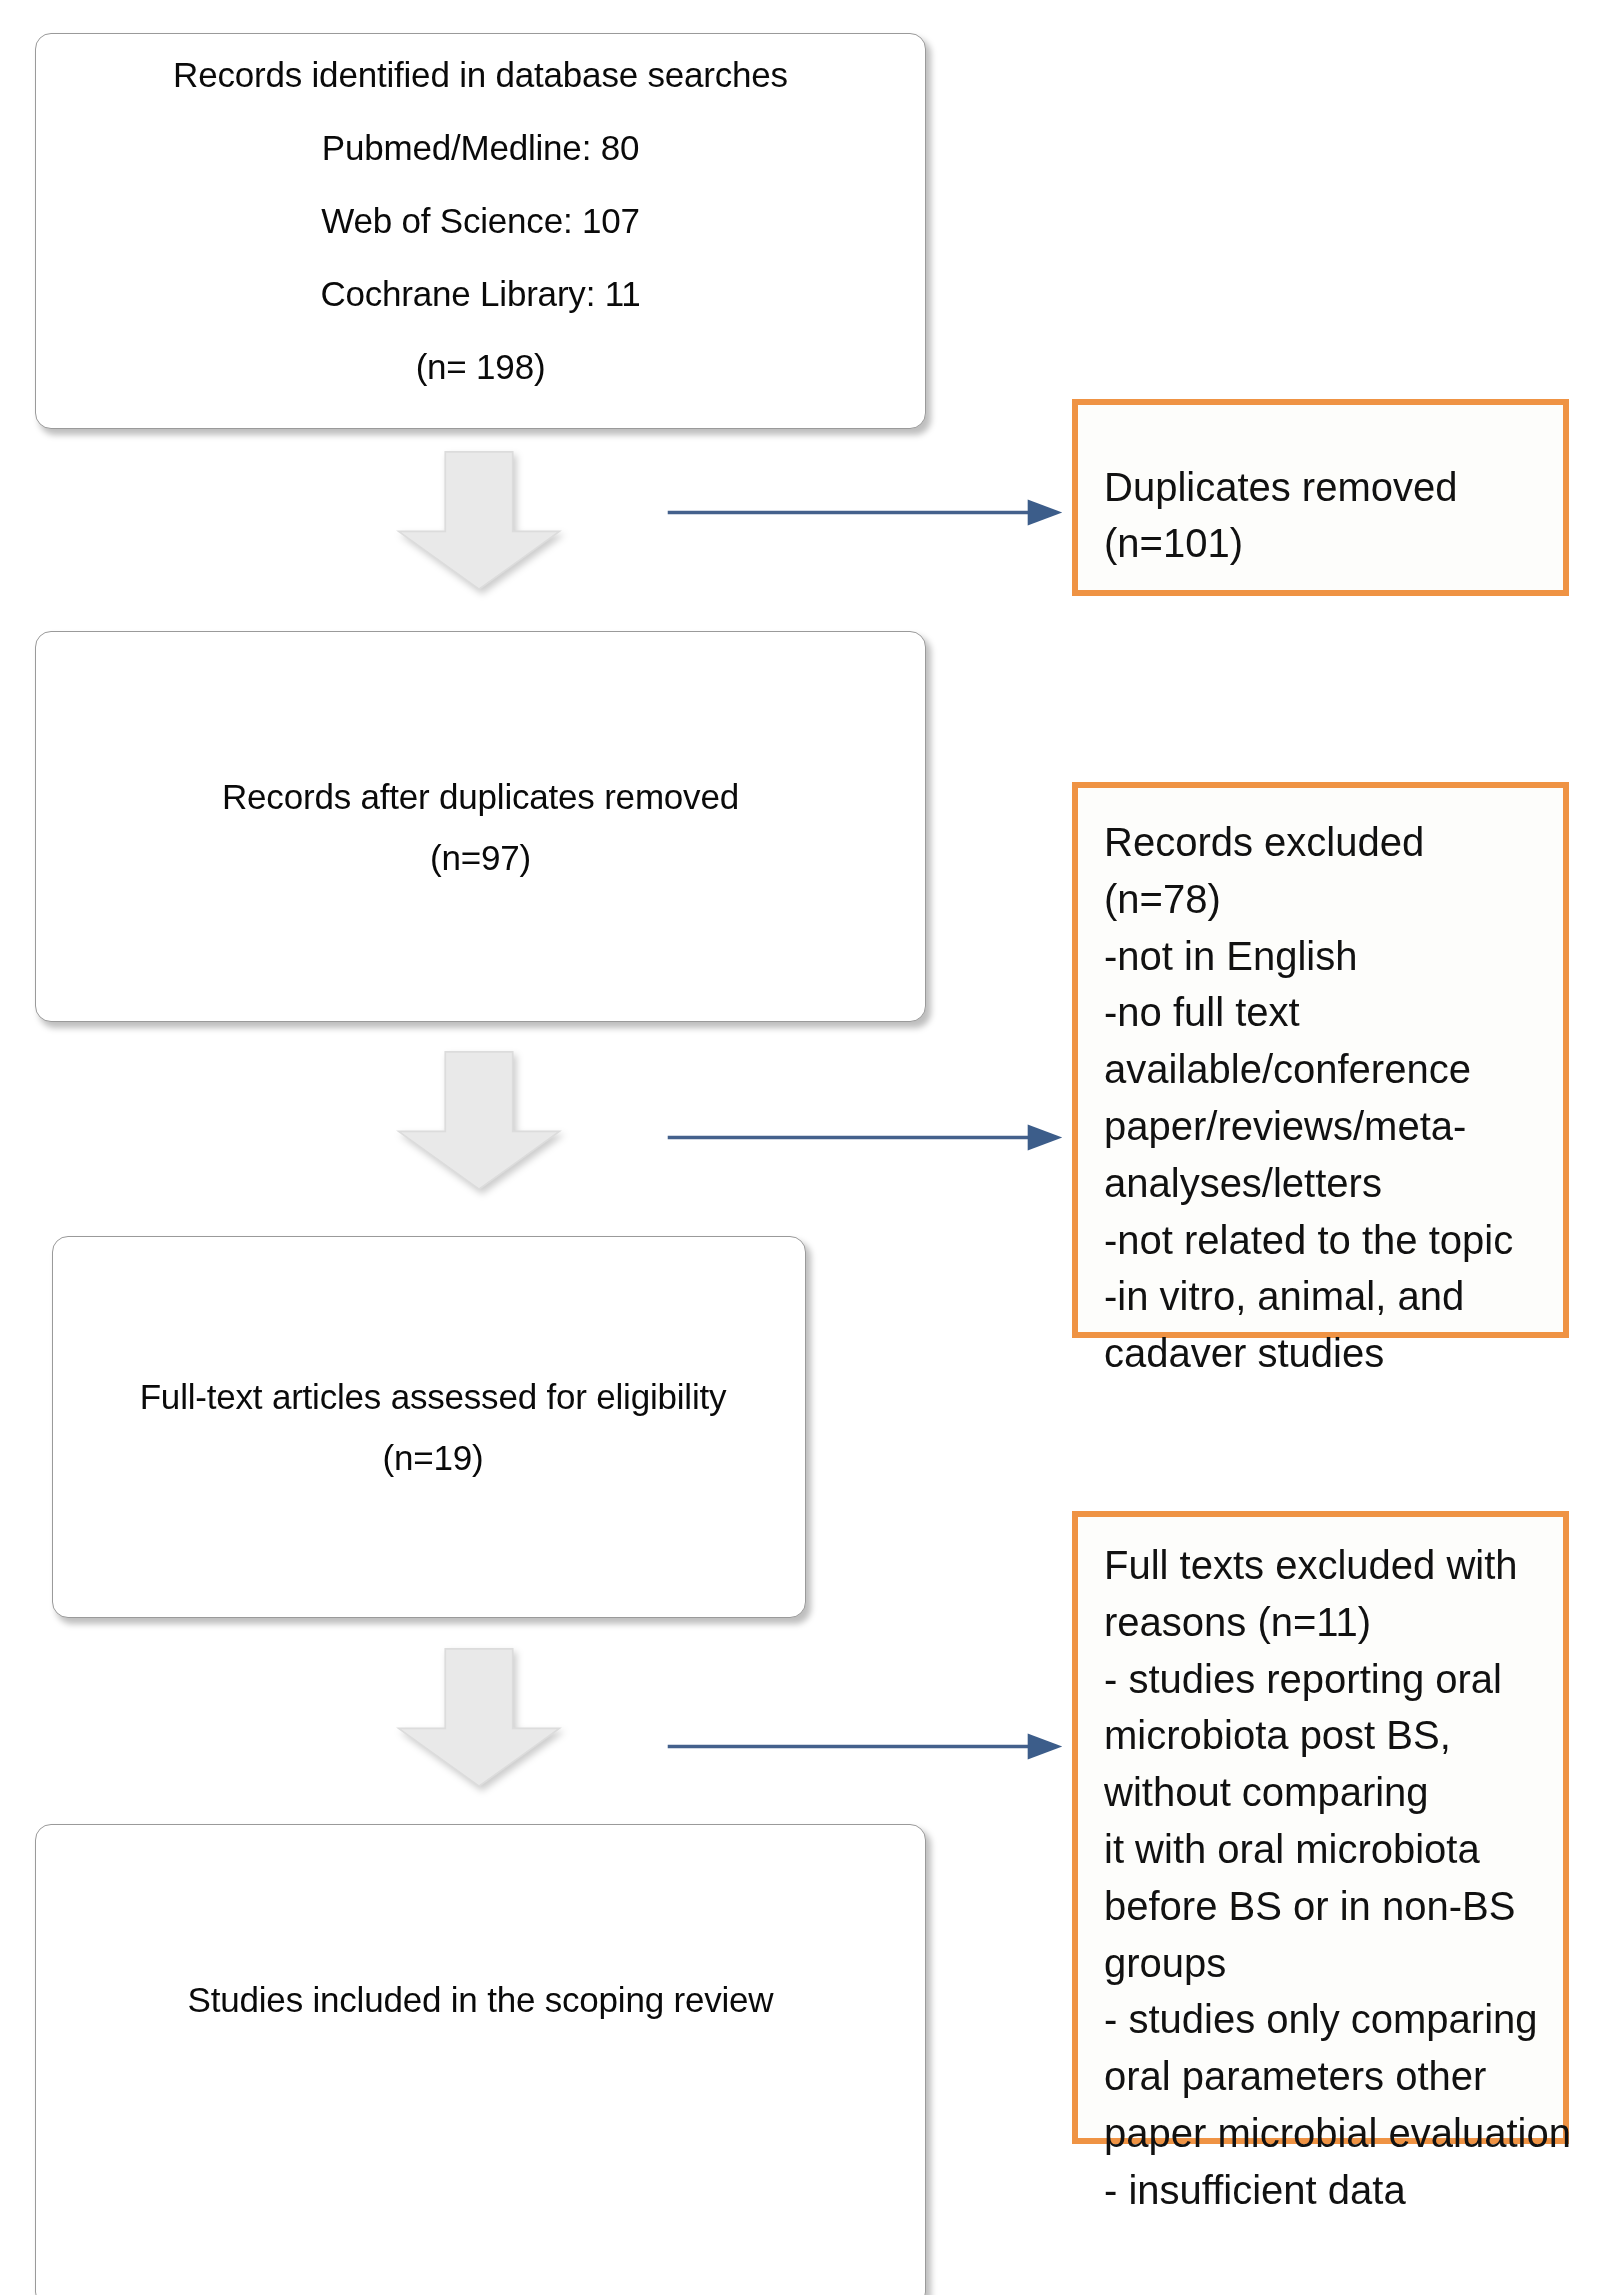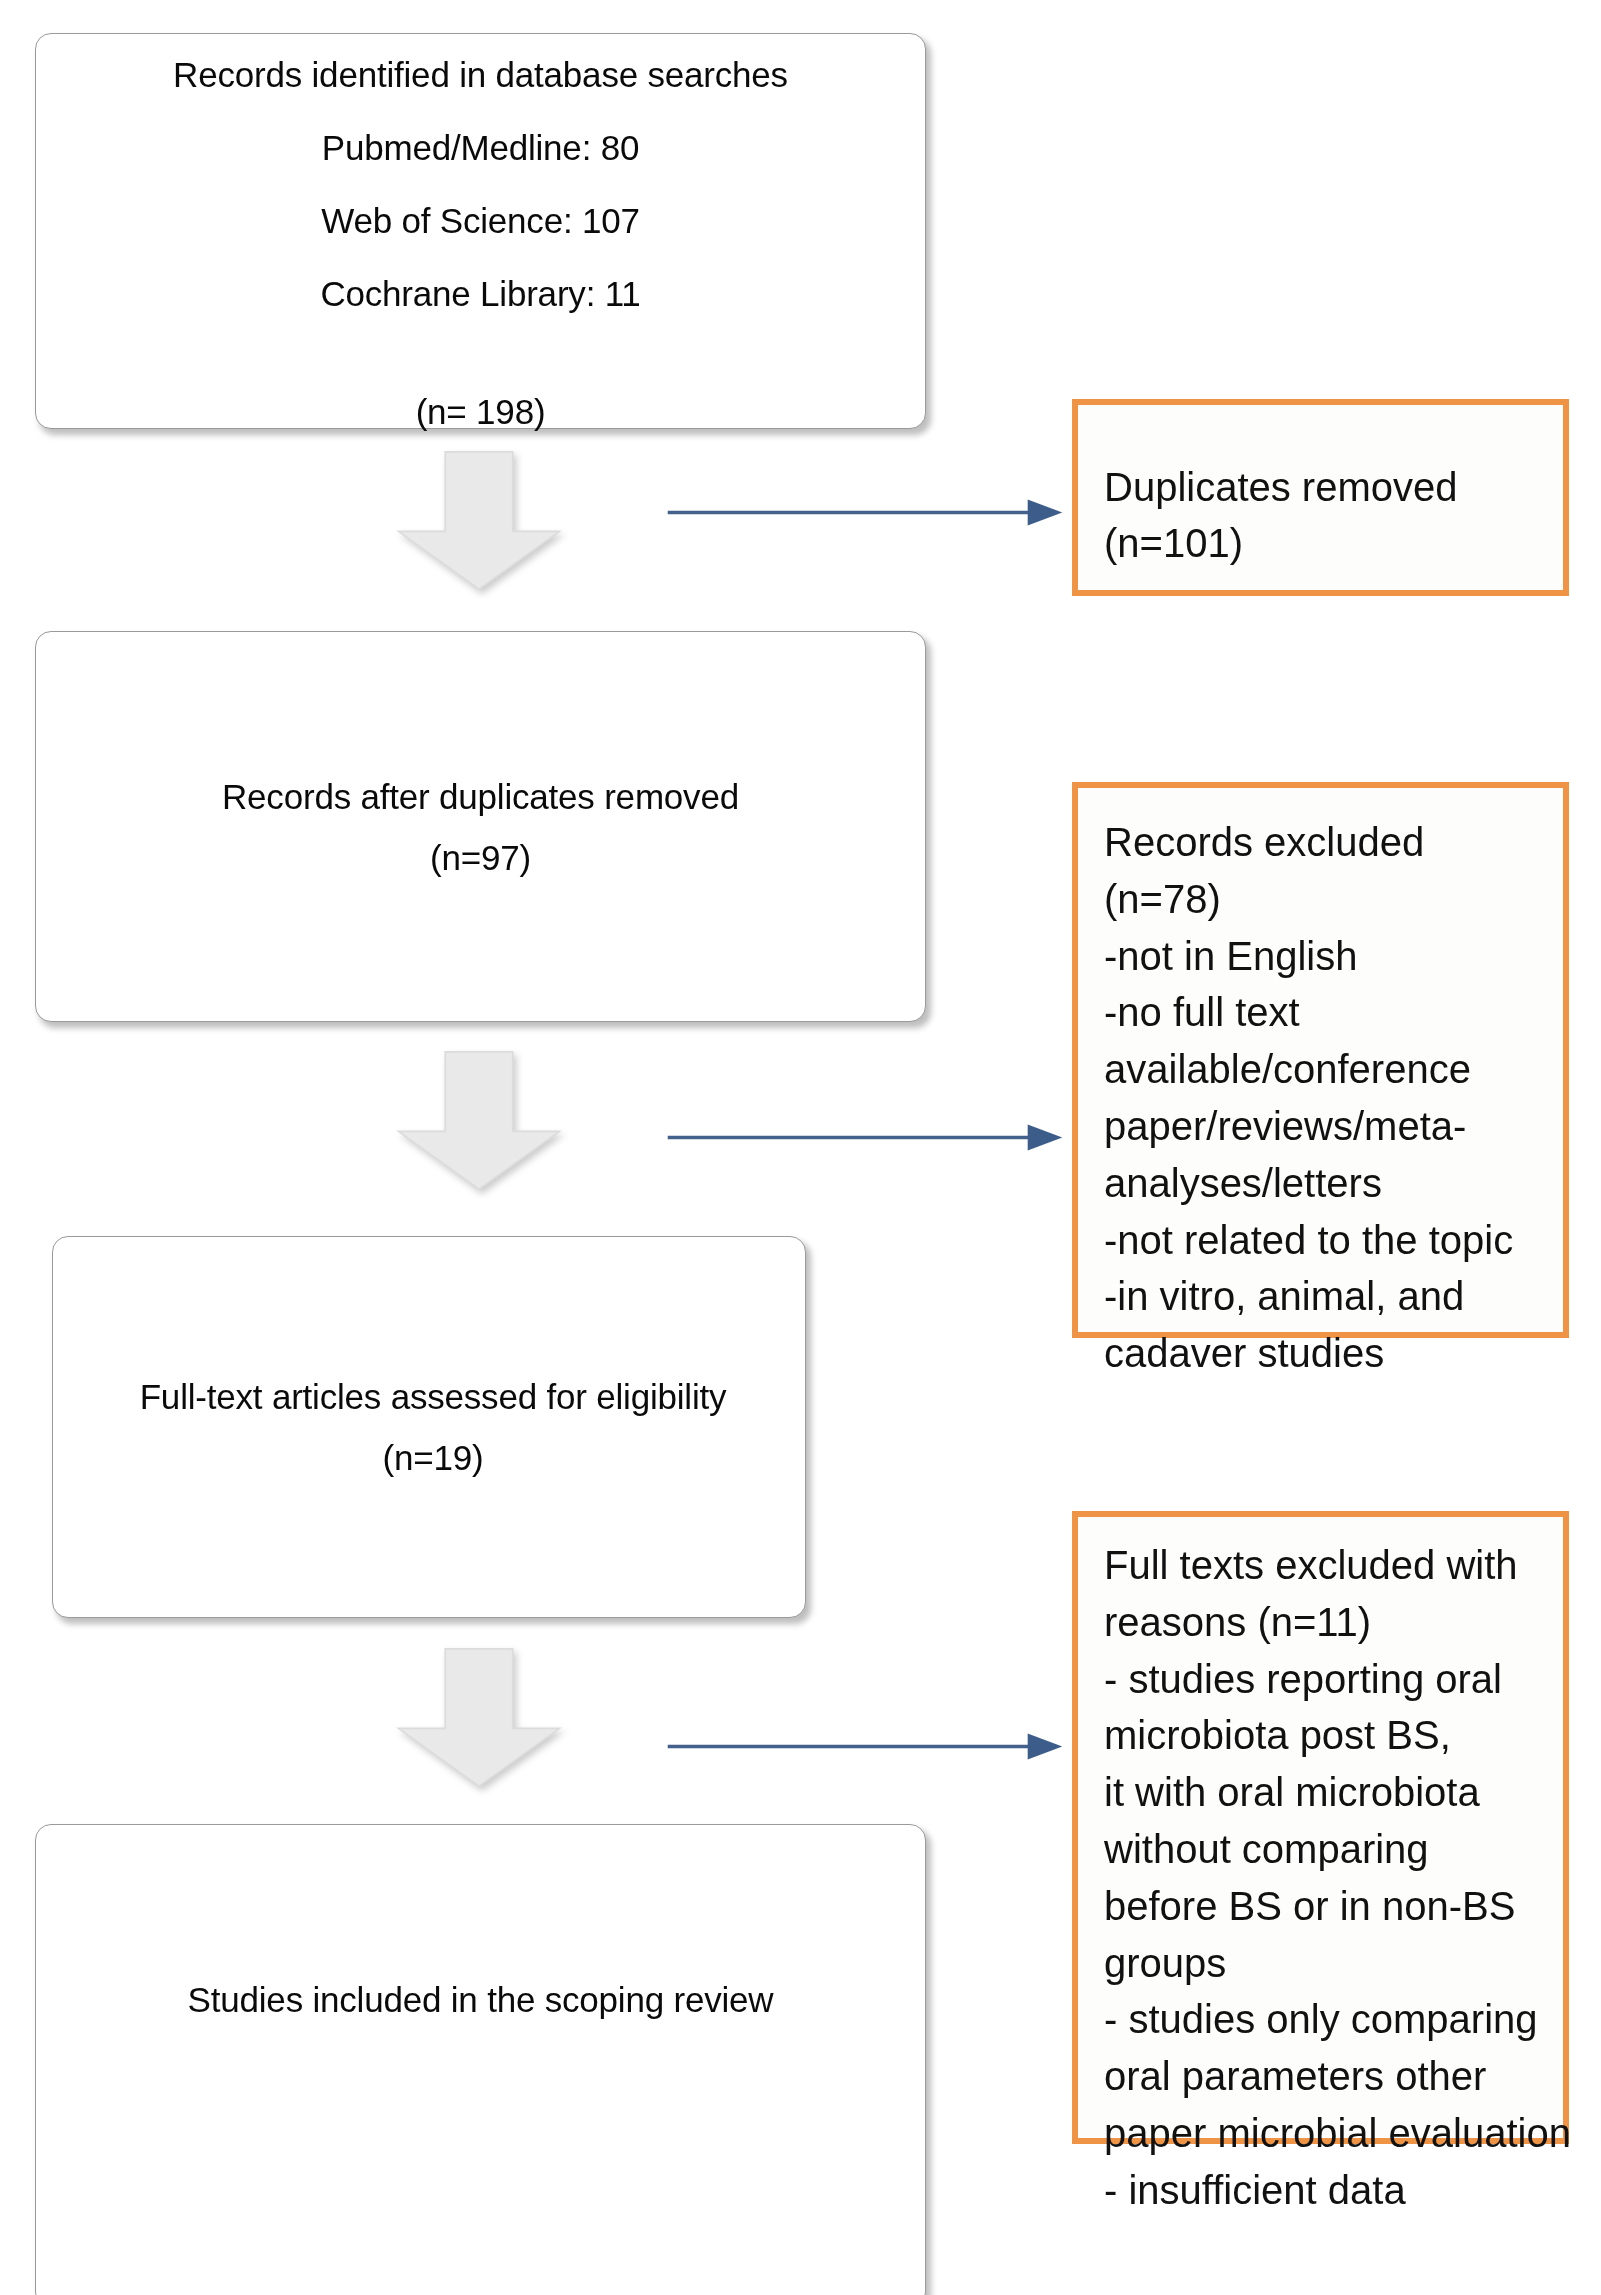--- a/index.html
+++ b/index.html
@@ -47,21 +47,21 @@
   
   #stage-box-1 {
     left: 35px;
     top: 33px;
     width: 891px;
     height: 396px;
     justify-content: flex-start;
     padding-top: 22.5px;
   }
   #stage-box-1 .line { margin-bottom: 38px; }
-  #stage-box-1 .line:last-child { margin-bottom: 0; margin-top: 45px; }
+  #stage-box-1 .line:last-child { margin-bottom: 0; }
 
   #stage-box-2 {
     left: 35px;
     top: 631px;
     width: 891px;
     height: 391px;
   }
   #stage-box-2 .line:first-child { margin-bottom: 26px; }
 
   #stage-box-3 {
@@ -206,22 +206,22 @@
       <line x1="2" y1="20" x2="420" y2="20" stroke="#44618C" stroke-width="4"></line>
       <polygon points="418,5 458,20 418,35" fill="#3C5D8A"></polygon>
     </svg>
   </div>
 
   <div class="exclusion-box" id="exclusion-box-3">
     <span class="line">Full texts excluded with</span>
     <span class="line">reasons (n=11)</span>
     <span class="line">- studies reporting oral</span>
     <span class="line">microbiota post BS,</span>
+    <span class="line">without comparing</span>
     <span class="line">it with oral microbiota</span>
-    <span class="line">without comparing</span>
     <span class="line">before BS or in non-BS</span>
     <span class="line">groups</span>
     <span class="line">- studies only comparing</span>
     <span class="line">oral parameters other</span>
     <span class="line">paper microbial evaluation</span>
     <span class="line">- insufficient data</span>
   </div>
 
   <div class="stage-box" id="stage-box-4">
     <span class="line">Studies included in the scoping review</span>

